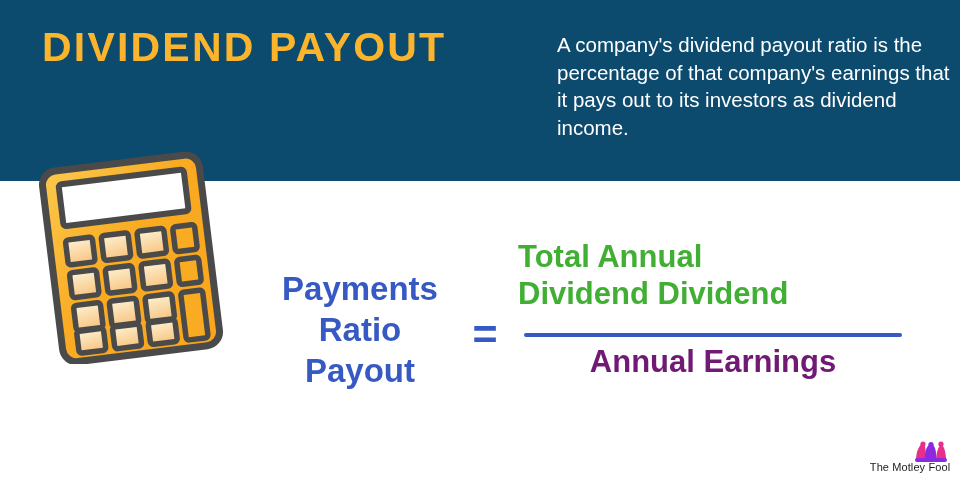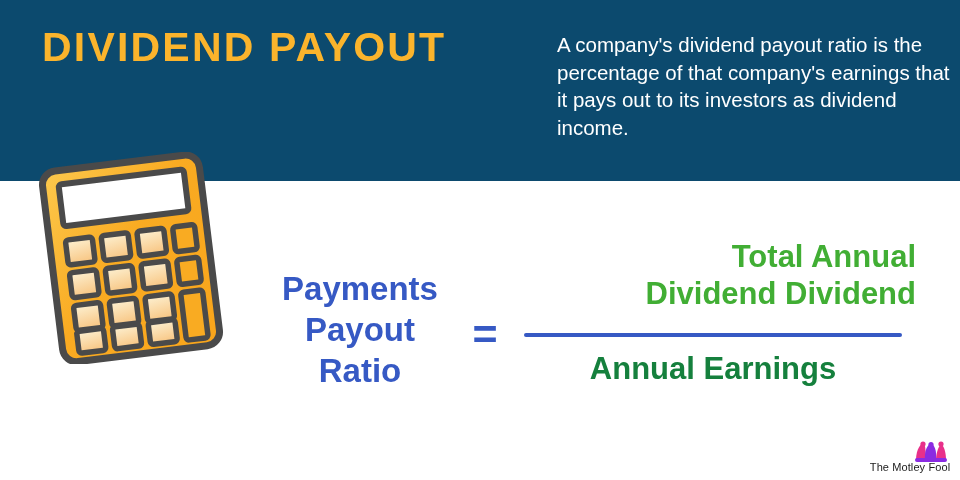--- a/index.html
+++ b/index.html
@@ -98,46 +98,46 @@
   }
   #fraction-block {
     position: absolute;
     left: 278px;
     top: 0px;
     width: 390px;
     height: 165px;
   }
   #fraction-numerator {
     position: absolute;
-    left: 8px;
+    left: 0;
     top: 8px;
     width: 390px;
-    text-align: right;
+    text-align: left;
     color: #41ae34;
     font-weight: bold;
     font-size: 31px;
     line-height: 37px;
   }
   #fraction-numerator .num-line { display: block; }
   #fraction-bar {
     position: absolute;
     left: 6px;
     top: 103px;
     width: 378px;
     height: 4px;
     background: #3659c4;
     border-radius: 2px;
   }
   #fraction-denominator {
     position: absolute;
     left: 0;
-    top: 120px;
+    top: 113px;
     width: 390px;
     text-align: center;
-    color: #15803d;
+    color: #701a75;
     font-weight: bold;
     font-size: 31px;
     line-height: 37px;
   }
 
   
   #brand-logo {
     position: absolute;
     left: 868px;
     top: 441px;
@@ -217,22 +217,22 @@
           <rect x="142" y="146" width="22" height="48" rx="3"></rect>
         </g>
       </g>
     </svg>
   </div>
 
   <div id="formula-area">
 
     <div id="formula-left-label">
       <span class="lbl-line">Payments</span>
+      <span class="lbl-line">Ratio</span>
       <span class="lbl-line">Payout</span>
-      <span class="lbl-line">Ratio</span>
     </div>
 
     <div id="equals-sign">=</div>
 
     <div id="fraction-block">
       <div id="fraction-numerator">
         <span class="num-line">Total Annual</span>
         <span class="num-line">Dividend Dividend</span>
       </div>
       <div id="fraction-bar"></div>

